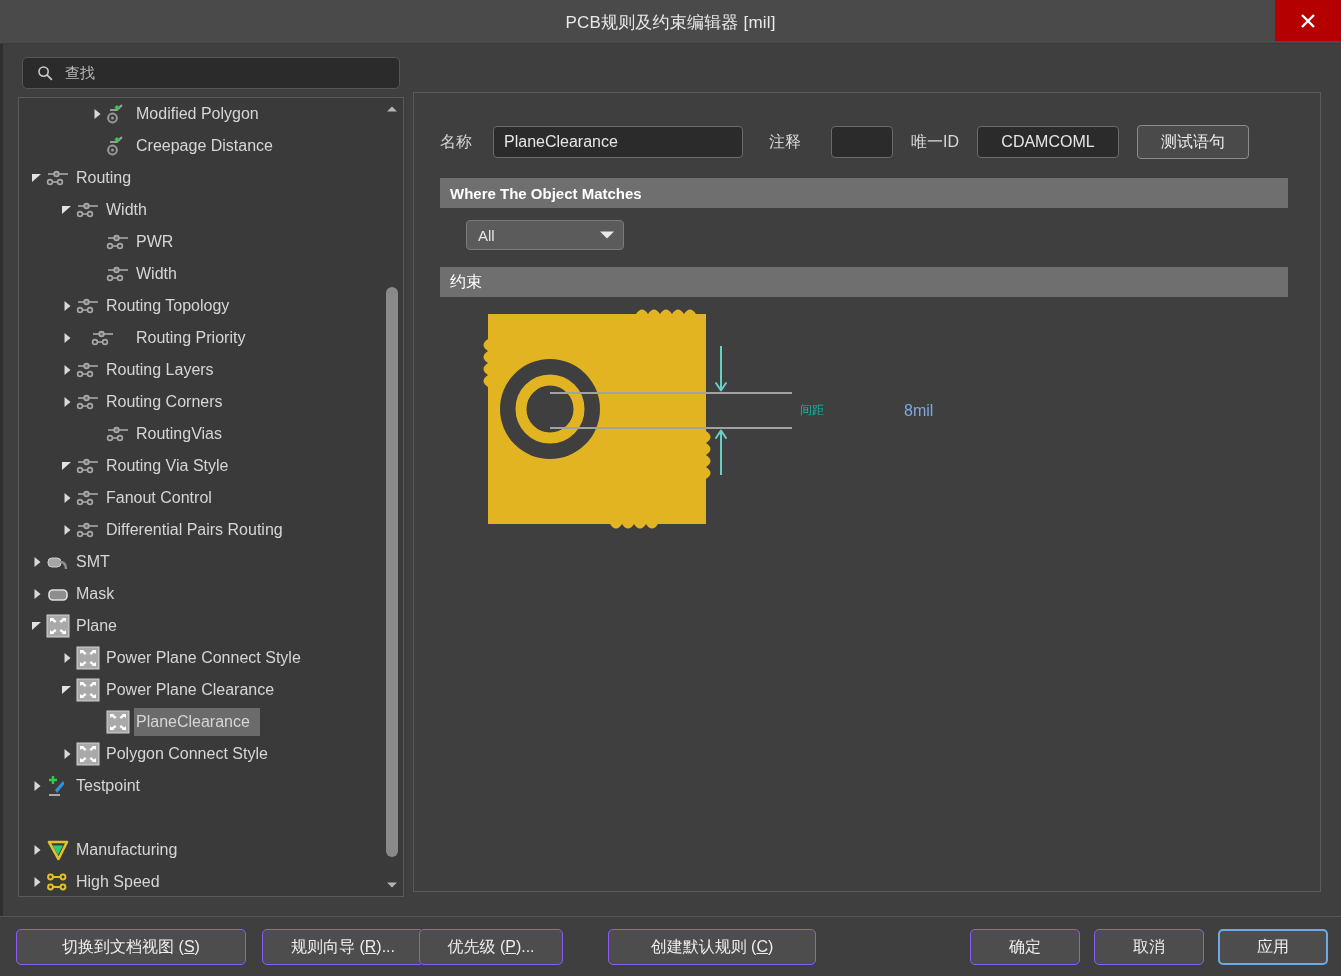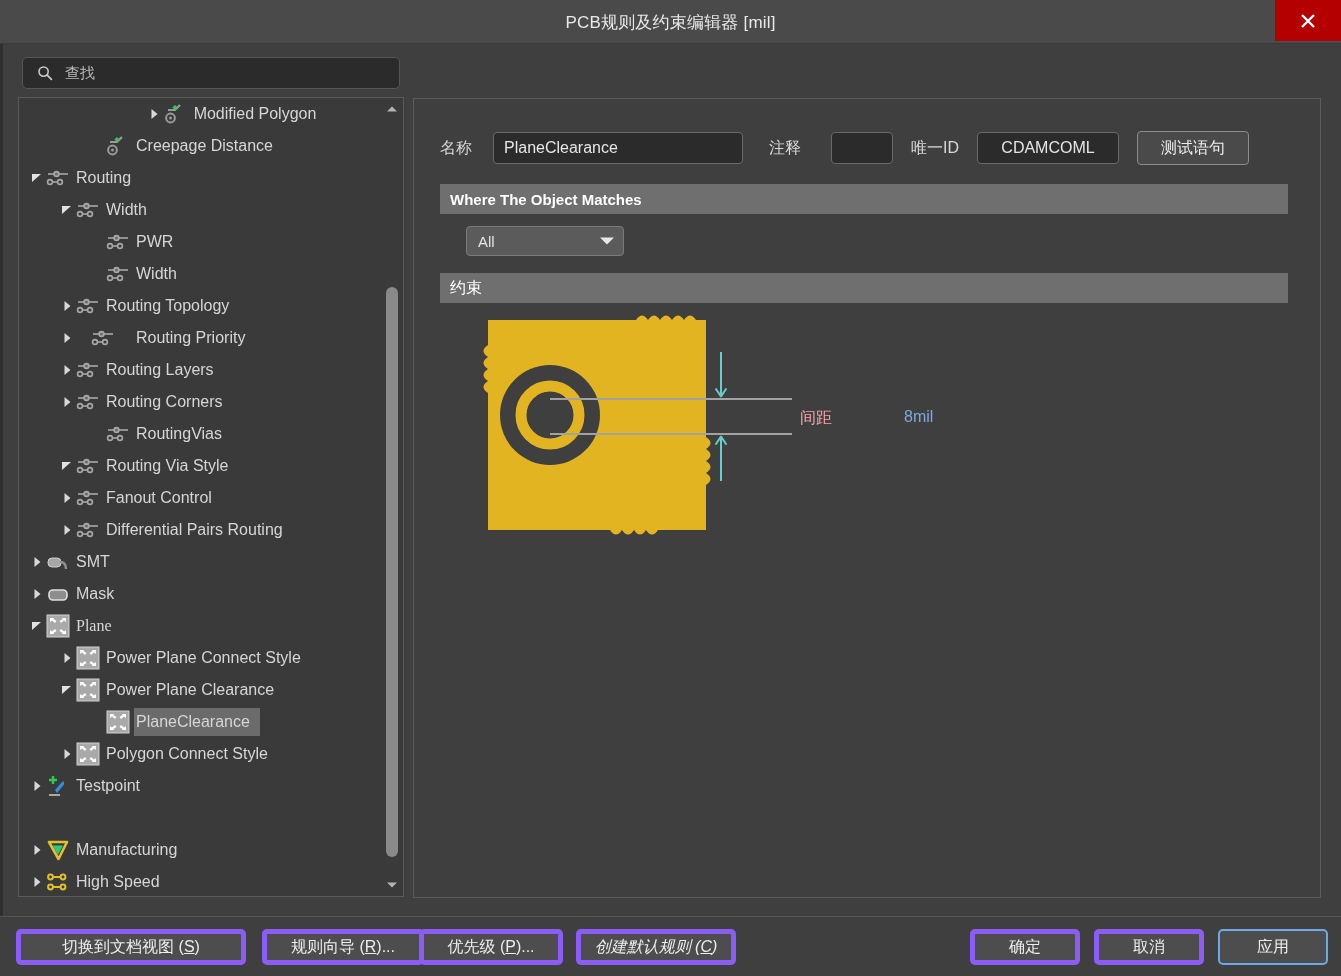--- a/index.html
+++ b/index.html
@@ -109,21 +109,21 @@
   }
   .tree-sb-up { top: 0; }
   .tree-sb-dn { bottom: 0; }
   .tree-sb-thumb {
     position: absolute; left: 4px; top: 188px; width: 12px; height: 570px;
     background: #8a8a8a; border-radius: 6px; cursor: pointer;
   }
 
   
   .right-panel {
-    position: absolute; left: 413px; top: 54px; width: 908px; height: 800px;
+    position: absolute; left: 413px; top: 48px; width: 908px; height: 800px;
     background: #3f3f3f;
     border: 1px solid #5a5a5a;
   }
 
   .prop-row {
     position: absolute; left: 26px; top: 32px; height: 34px;
     display: flex; align-items: center;
   }
   .prop-label { color: #d8d8d8; font-size: 16px; }
   .text-input {
@@ -152,35 +152,35 @@
     background: #5b5b5b; border: 1px solid #7a7a7a; border-radius: 4px;
     display: flex; align-items: center; justify-content: space-between;
     padding: 0 8px 0 11px; cursor: pointer;
   }
   .dropdown .dd-val { color: #e4e4e4; font-size: 15px; }
 
   .diagram {
     position: absolute; left: 26px; top: 208px; width: 848px; height: 290px;
   }
   .cons-label {
-    position: absolute; color: #fca5a5; font-size: 16px;
+    position: absolute; color: #14b8a6; font-size: 12px;
   }
   .cons-value {
     position: absolute; color: #7ea9dd; font-size: 16px;
   }
 
   
   .footer {
     position: absolute; left: 0; top: 916px; width: 1341px; height: 60px;
     background: #3f3f3f;
     border-top: 1px solid #555;
   }
   .btn {
     position: absolute; top: 12px; height: 36px;
-    background: #4d4d4d; border: 5px solid #8b5cf6; border-radius: 5px;
+    background: #4d4d4d; border: 1px solid #8b5cf6; border-radius: 5px;
     display: flex; align-items: center; justify-content: center;
     color: #ededed; font-size: 16px; cursor: pointer;
   }
   .btn.focus { border: 2px solid #6fa8e8; }
   .mn { text-decoration: underline; }
 </style>
 </head>
 <body>
 
 <div id="app">
@@ -202,21 +202,21 @@
         <svg width="16" height="16" viewBox="0 0 16 16">
           <circle cx="6.6" cy="6.6" r="4.6" stroke="#c9c9c9" stroke-width="1.6" fill="none"></circle>
           <path d="M10.2 10.2 L14.4 14.4" stroke="#c9c9c9" stroke-width="1.8" stroke-linecap="round"></path>
         </svg>
       </span>
       <span class="search-text">查找</span>
     </div>
 
     <div class="tree-panel">
       <div class="tree-inner" id="tree-inner">
-          <div class="tree-row" style="padding-left: 70px; justify-content: center;">
+          <div class="tree-row" style="padding-left: 70px;">
             <span class="tw-arrow">
               <svg width="9" height="12" viewBox="0 0 9 12">
                 <path d="M1.5 1 L7.5 6 L1.5 11 Z" fill="#d8d8d8"></path>
               </svg>
             </span>
             <span class="tree-icon">
               <svg width="24" height="24" viewBox="0 0 24 24">
                 <g fill="none" stroke="#9a9a9a" stroke-width="2.2">
                   <path d="M4 8 L11 8 L16 3"></path>
                 </g>
@@ -521,21 +521,21 @@
             </span>
             <span class="tree-icon">
               <svg width="24" height="24" viewBox="0 0 24 24">
                 <rect x="3" y="8" width="18" height="10" rx="4" fill="#8d8d8d" stroke="#e0e0e0" stroke-width="1.6"></rect>
               </svg>
             </span>
             <span class="tree-label-wrap">
               <span class="tree-label">Mask</span>
             </span>
           </div>
-          <div class="tree-row" style="padding-left: 10px; font-family: Liberation Serif, serif;">
+          <div class="tree-row" style="padding-left: 10px;">
             <span class="tw-arrow">
               <svg width="12" height="10" viewBox="0 0 12 10">
                 <path d="M1 1 L10 1 L1 9 Z" fill="#e2e2e2"></path>
               </svg>
             </span>
             <span class="tree-icon">
               <svg width="24" height="24" viewBox="0 0 24 24">
                 <rect x="1" y="1" width="22" height="22" fill="#a9a9a9" stroke="#d2d2d2"></rect>
                 <g fill="#ffffff">
                   <path d="M8 4 L4 4 L4 8 L6 6.5 L9 9 L10.5 7 L7.5 5 Z"></path>
@@ -786,21 +786,21 @@
   <div class="footer">
     <div class="btn" style="left:16px;width:230px;">
       <span>切换到文档视图 (<span class="mn">S</span>)</span>
     </div>
     <div class="btn" style="left:262px;width:162px;">
       <span>规则向导 (<span class="mn">R</span>)...</span>
     </div>
     <div class="btn" style="left:419px;width:144px;">
       <span>优先级 (<span class="mn">P</span>)...</span>
     </div>
-    <div class="btn" style="left:576px;width:160px;font-style:italic;">
+    <div class="btn" style="left:608px;width:208px;">
       <span>创建默认规则 (<span class="mn">C</span>)</span>
     </div>
     <div class="btn" style="left:970px;width:110px;">
       <span>确定</span>
     </div>
     <div class="btn" style="left:1094px;width:110px;">
       <span>取消</span>
     </div>
     <div class="btn focus" style="left:1218px;width:110px;">
       <span>应用</span>

